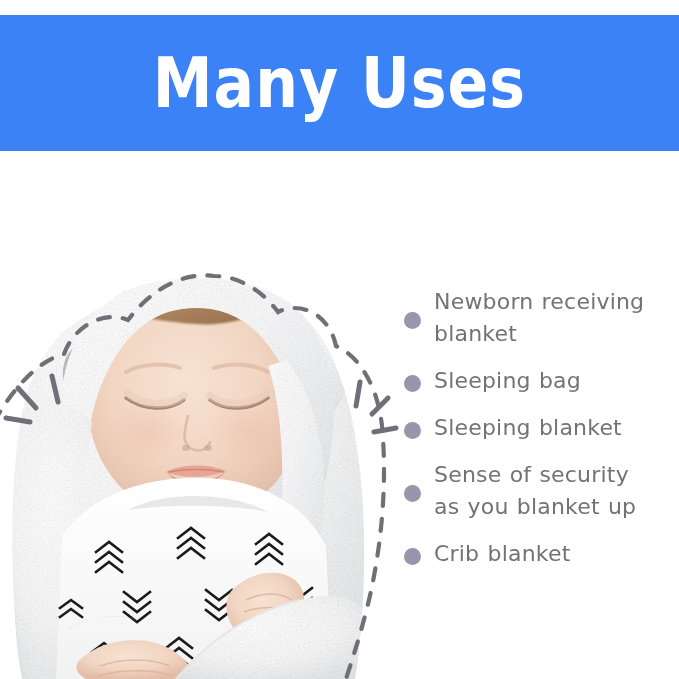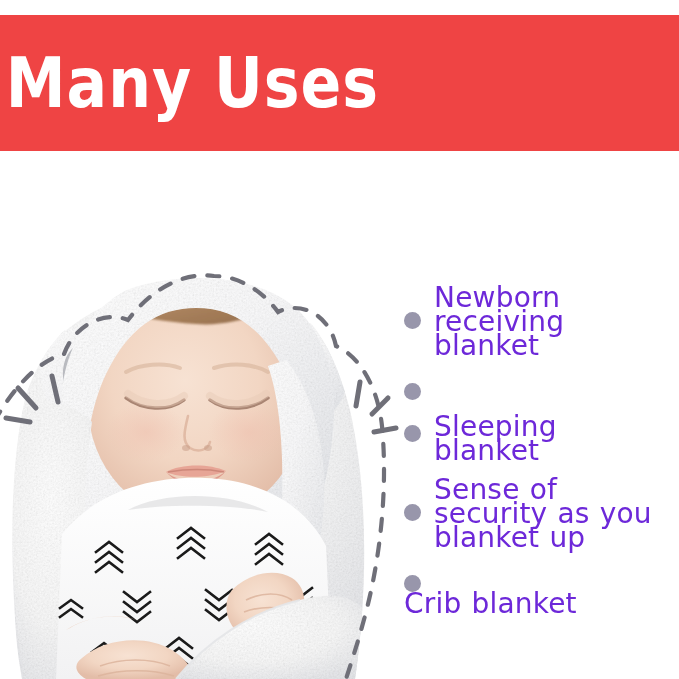--- a/index.html
+++ b/index.html
@@ -14,23 +14,24 @@
     position:relative;
     width:679px; height:679px;
     background:#ffffff;
   }
 
   
   .header-band {
     position:absolute;
     left:0; top:15px;
     width:679px; height:136px;
-    background:#ef4444;
+    background:#3b82f6;
     display:flex;
     align-items:center;
+    justify-content:center;
   }
   .header-title {
     font-family:"DejaVu Sans", sans-serif;
     font-size:62px;
     font-weight:bold;
     color:#ffffff;
     letter-spacing:1px;
     line-height:1;
     white-space:nowrap;
     transform:scaleY(1.12) scaleX(0.97);
@@ -49,35 +50,35 @@
   .bullet-list {
     position:absolute;
     left:404px; top:286px;
     width:272px;
   }
   .bullet-row {
     display:flex;
     align-items:flex-start;
     margin-bottom:15px;
   }
-  .bullet-row:last-child { margin-bottom:16px;flex-direction:column; }
+  .bullet-row:last-child { margin-bottom:16px; }
   .bullet-dot {
     flex:0 0 auto;
     width:17px; height:17px;
     border-radius:50%;
     background:#9896ab;
     margin-right:13px;
     margin-top:10px;
   }
   .bullet-row.two-line .bullet-dot { margin-top:26px; }
   .bullet-text {
     font-family:"DejaVu Sans", sans-serif;
-    font-size:28px;
-    line-height:24px;
-    color:#6d28d9;
+    font-size:22px;
+    line-height:32px;
+    color:#737373;
     letter-spacing:0.2px;
     max-width:228px;
     word-spacing:1px;
   }
 </style>
 </head>
 <body>
 
 <div id="page">
 
@@ -299,20 +300,21 @@
 
   <ul class="bullet-list" style="list-style:none;">
 
     <li class="bullet-row two-line">
       <span class="bullet-dot"></span>
       <span class="bullet-text">Newborn receiving blanket</span>
     </li>
 
     <li class="bullet-row">
       <span class="bullet-dot"></span>
+      <span class="bullet-text">Sleeping bag</span>
     </li>
 
     <li class="bullet-row">
       <span class="bullet-dot"></span>
       <span class="bullet-text">Sleeping blanket</span>
     </li>
 
     <li class="bullet-row two-line">
       <span class="bullet-dot"></span>
       <span class="bullet-text">Sense of security as you blanket up</span>

